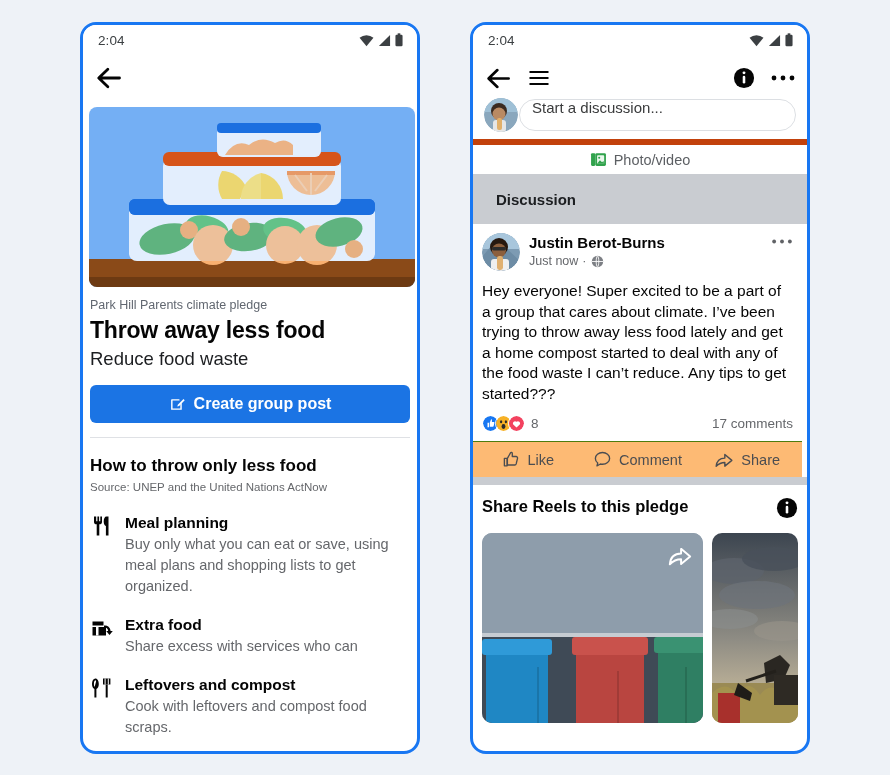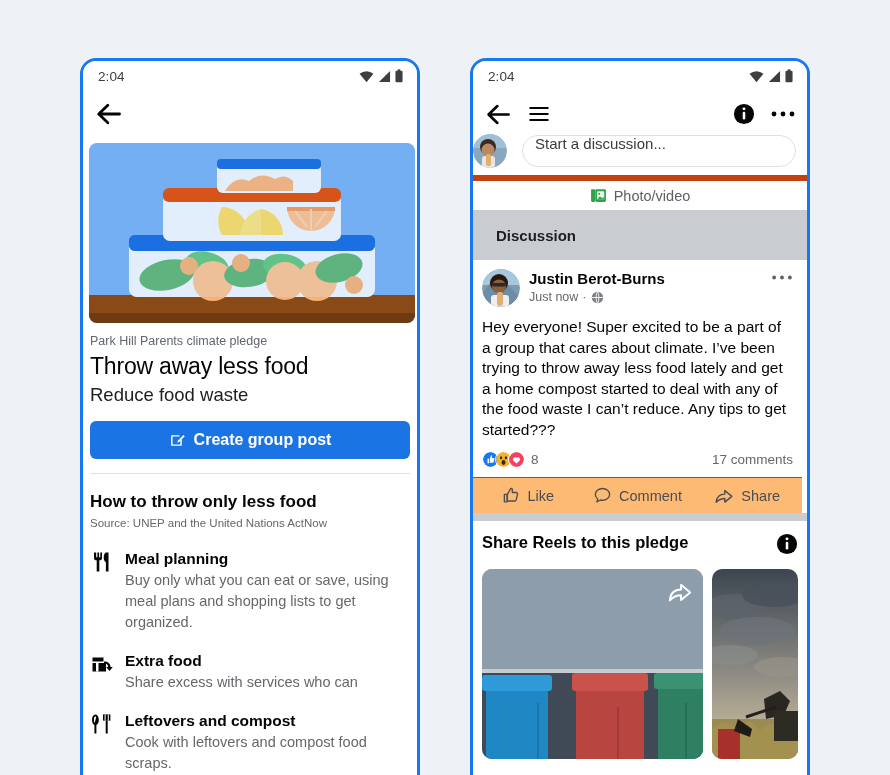--- a/index.html
+++ b/index.html
@@ -7,21 +7,20 @@
     width: 890px; height: 775px;
     background: #eef2f7;
     font-family: "Liberation Sans", sans-serif;
     overflow: hidden;
   }
   .page {
     position: relative;
     width: 890px; height: 603px;
     background: #eef2f7;
     border-top-left-radius: 34px;
-    margin-top: 36px;
   }
 
   
   .phone {
     position: absolute;
     background: #ffffff;
     border: 3px solid #1877f2;
     border-radius: 16px;
     overflow: hidden;
   }
@@ -44,21 +43,21 @@
   .hero {
     margin: 6px 6px 0 6px;
     height: 180px;
     border-radius: 8px;
     overflow: hidden;
     display: block;
   }
 
   .lp-body { padding: 10px 7px 0 7px; }
   .pledge-eyebrow { font-size: 12.5px; color: #616770; line-height: 17px; }
-  .pledge-title { font-size: 23px; font-weight: normal; color: #050505; line-height: 30px; letter-spacing: -.2px; margin-top: 1px;}
+  .pledge-title { font-size: 23px; font-weight: bold; color: #050505; line-height: 30px; letter-spacing: -.2px; margin-top: 1px;}
   .pledge-sub { font-size: 18.5px; color: #1c1e21; line-height: 26px; margin-top: 1px;}
 
   .cta {
     margin-top: 13px;
     height: 38px;
     background: #1b74e4;
     border-radius: 6px;
     display: flex; align-items: center; justify-content: center; gap: 8px;
     color: #fff; font-size: 16px; font-weight: bold;
     border: none; width: 100%; cursor: pointer;
@@ -74,22 +73,22 @@
   .tip-ico { width: 24px; min-width: 24px; height: 24px; margin-top: 2px; }
   .tip-h { font-size: 15.5px; font-weight: bold; color:#050505; line-height: 21px; }
   .tip-p { font-size: 14.5px; color:#65676b; line-height: 21px; margin-top: 1px;}
 
   
   .rp-nav { height: 46px; display:flex; align-items:center; padding: 0 12px; background:#fff; justify-content: space-between;}
   .rp-nav-l { display:flex; align-items:center; gap: 16px;}
   .rp-nav-r { display:flex; align-items:center; gap: 16px;}
 
   .composer {
-    display:flex; align-items:center; gap: 15px;
-    padding: 0 11px 7px 0; background:#fff;
+    display:flex; align-items:center; gap: 1px;
+    padding: 0 11px 7px 11px; background:#fff;
     margin-top: -3px;
   }
   .avatar-sm { width: 34px; height: 34px; border-radius: 50%; overflow:hidden; flex: 0 0 34px; }
   .composer-field {
     flex: 1; height: 32px; border: 1px solid #dcdfe3; border-radius: 18px;
     display:flex; align-items:center; padding: 0 12px;
     font-size: 15px; color: #3a3b3c; overflow: hidden;
   }
   .composer-field span { position: relative; top: -8px; white-space: nowrap;}
 

